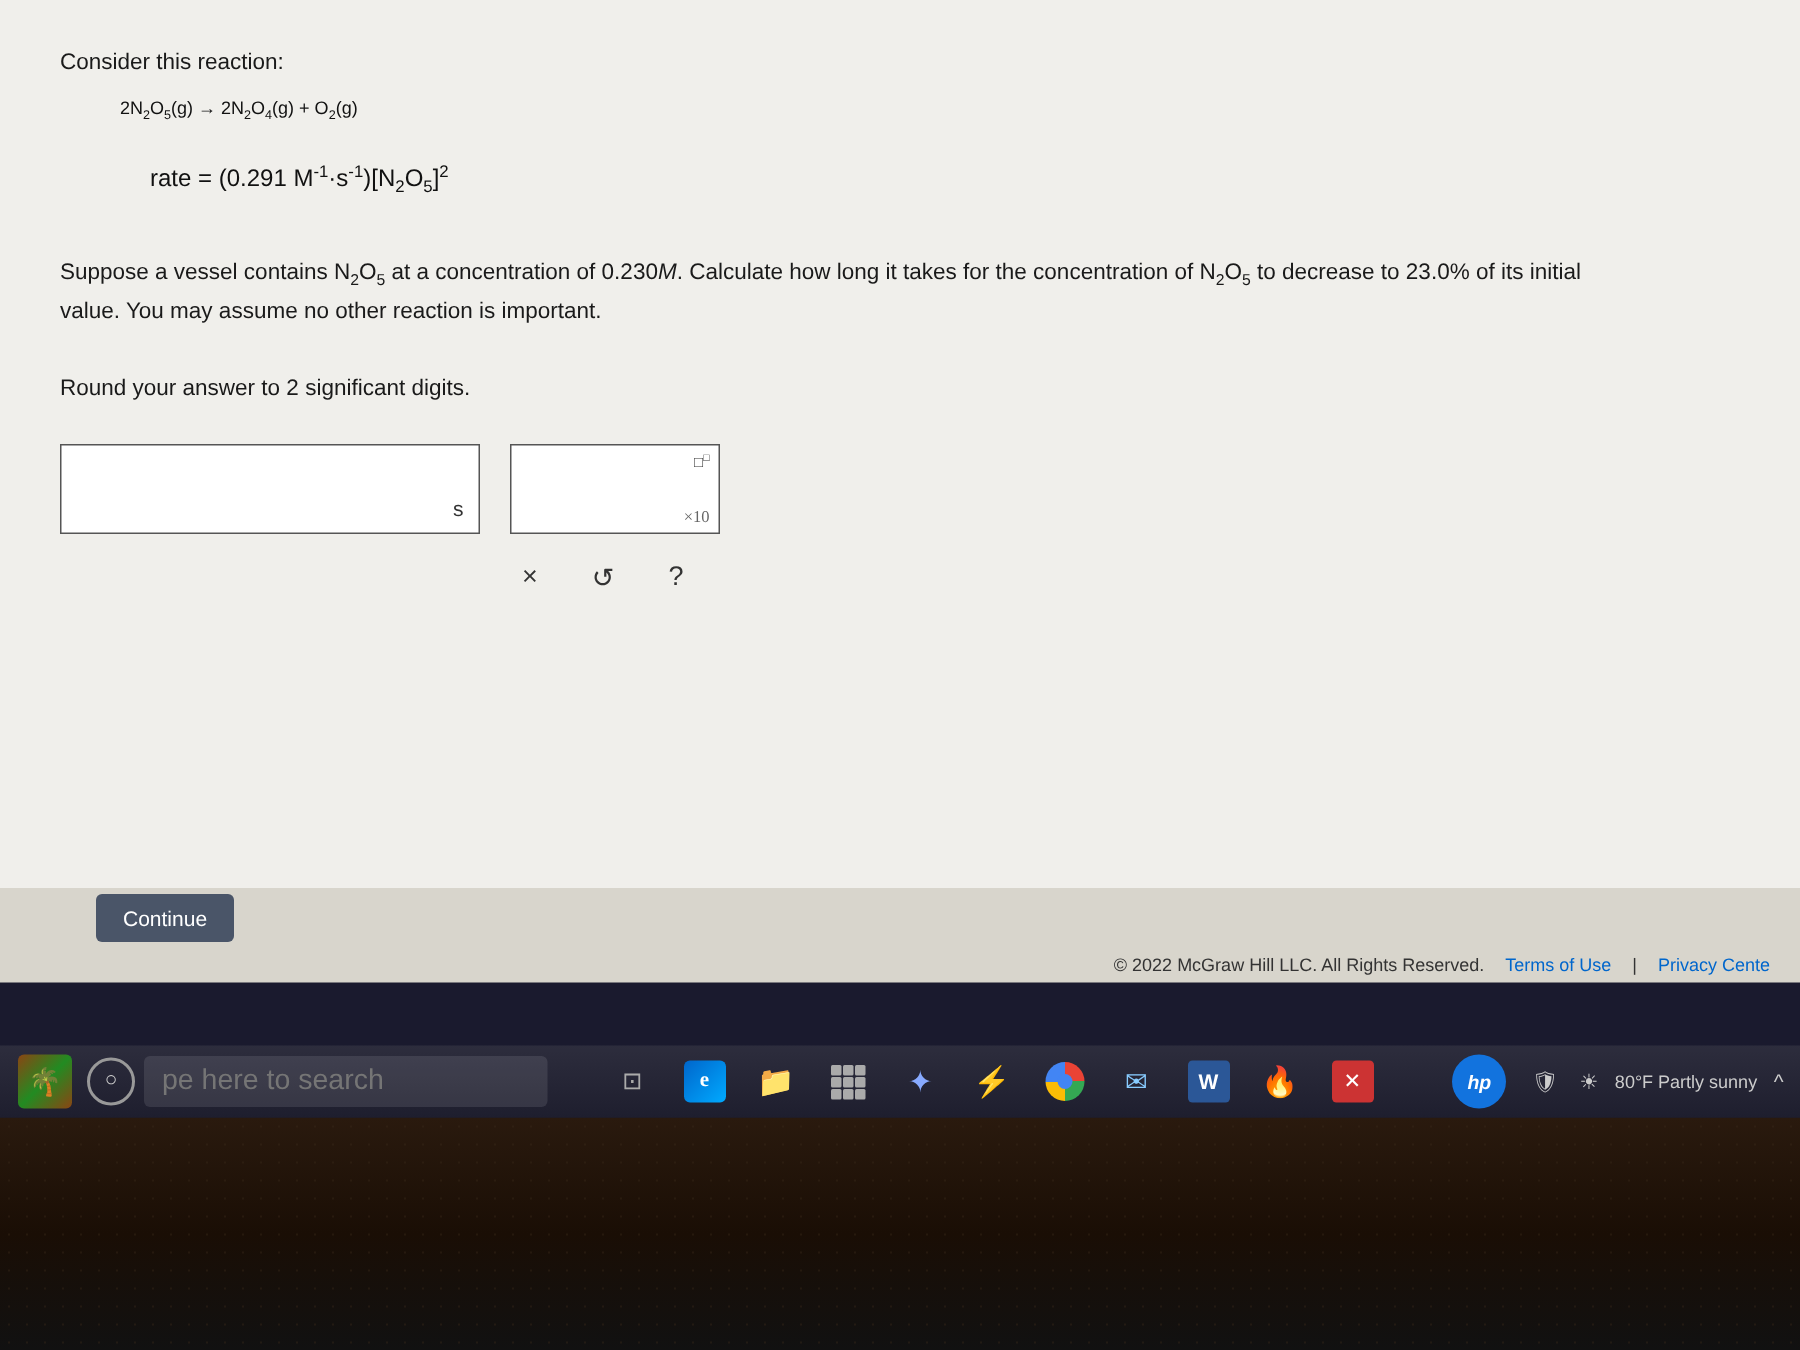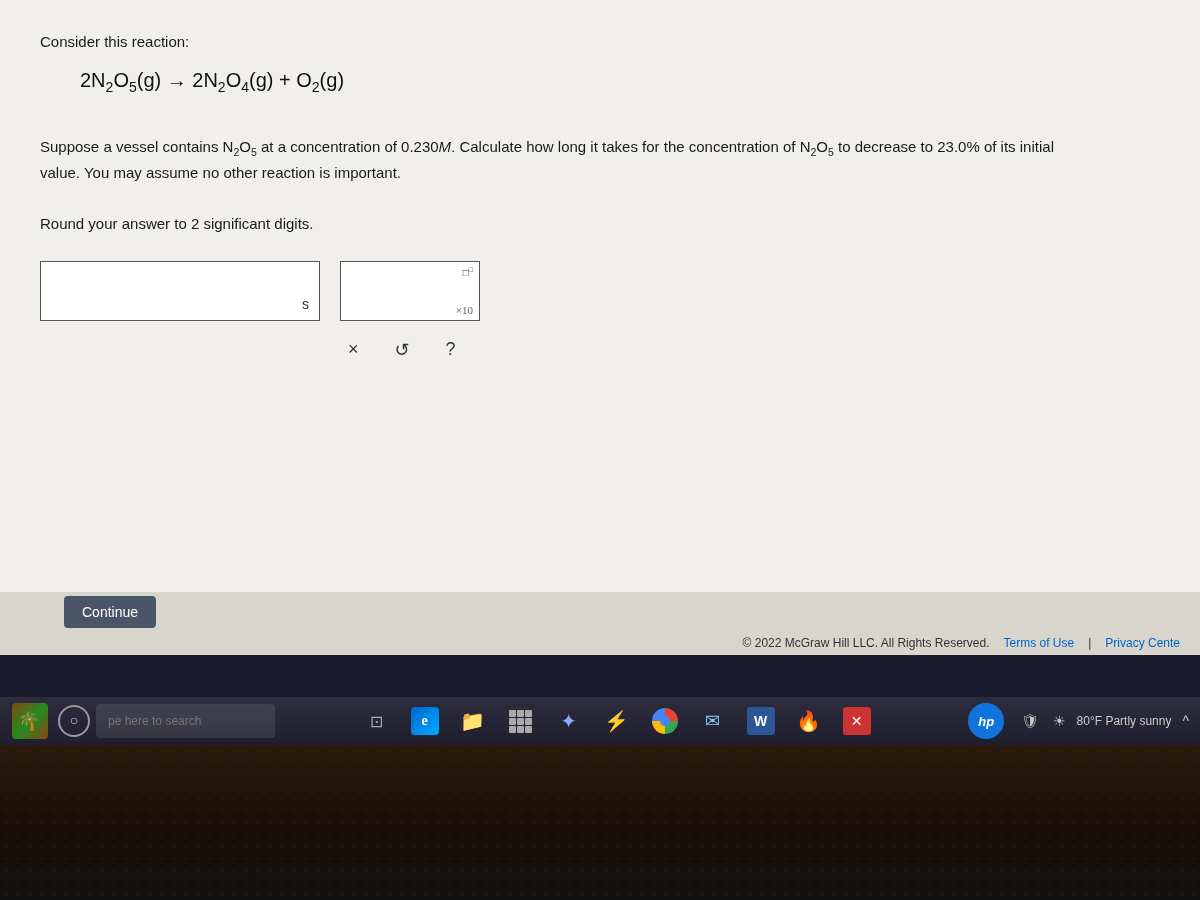--- a/index.html
+++ b/index.html
@@ -25,22 +25,22 @@
     }
 
     .question-text {
       font-size: 15px;
       color: #1a1a1a;
       line-height: 1.6;
       font-family: Arial, sans-serif;
     }
 
     .reaction-line {
-      font-size: 20px;
-      margin: 8px 0 8px 40px;
+      font-size: 12px;
+      margin: 8px 0 20px 40px;
       font-family: Arial, sans-serif;
     }
 
     .rate-line {
       font-size: 16px;
       margin: 8px 0 8px 60px;
       font-family: Arial, sans-serif;
     }
 
     sup { font-size: 0.7em; }
@@ -193,21 +193,21 @@
 
     .taskbar-search {
       flex: 1;
       max-width: 300px;
       height: 34px;
       background: rgba(255,255,255,0.1);
       border: none;
       border-radius: 4px;
       color: #aaa;
       padding: 0 12px;
-      font-size: 12px;
+      font-size: 19px;
       font-family: Arial, sans-serif;
     }
 
     .taskbar-center {
       display: flex;
       align-items: center;
       justify-content: center;
       flex: 1;
     }
 
@@ -294,20 +294,23 @@
 
     <p class="question-text">Consider this reaction:</p>
 
     
     <div class="reaction-line">
       <span>2N<sub>2</sub>O<sub>5</sub>(g) → 2N<sub>2</sub>O<sub>4</sub>(g) + O<sub>2</sub>(g)</span>
     </div>
 
 
     
+    <div class="rate-line">
+      <span>rate = (0.291 M<sup>-1</sup>·s<sup>-1</sup>)[N<sub>2</sub>O<sub>5</sub>]<sup>2</sup></span>
+    </div>
 
     <br>
 
     
     <p class="question-text">
       Suppose a vessel contains N<sub>2</sub>O<sub>5</sub> at a concentration of 0.230<em>M</em>. Calculate how long it takes for the concentration of N<sub>2</sub>O<sub>5</sub> to decrease to 23.0% of its initial
       <br>value. You may assume no other reaction is important.
     </p>
 
     <br>

